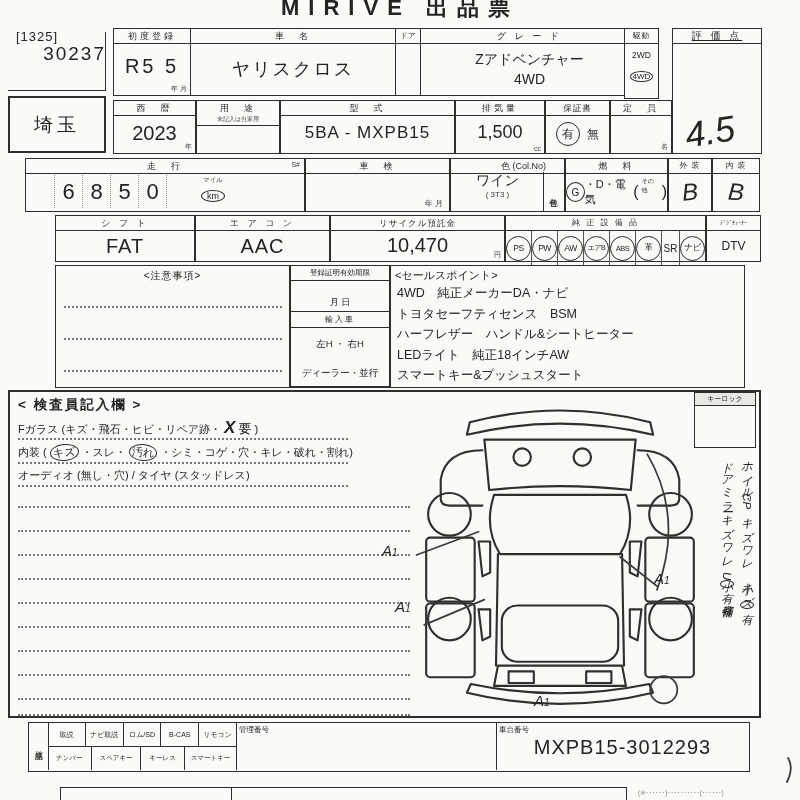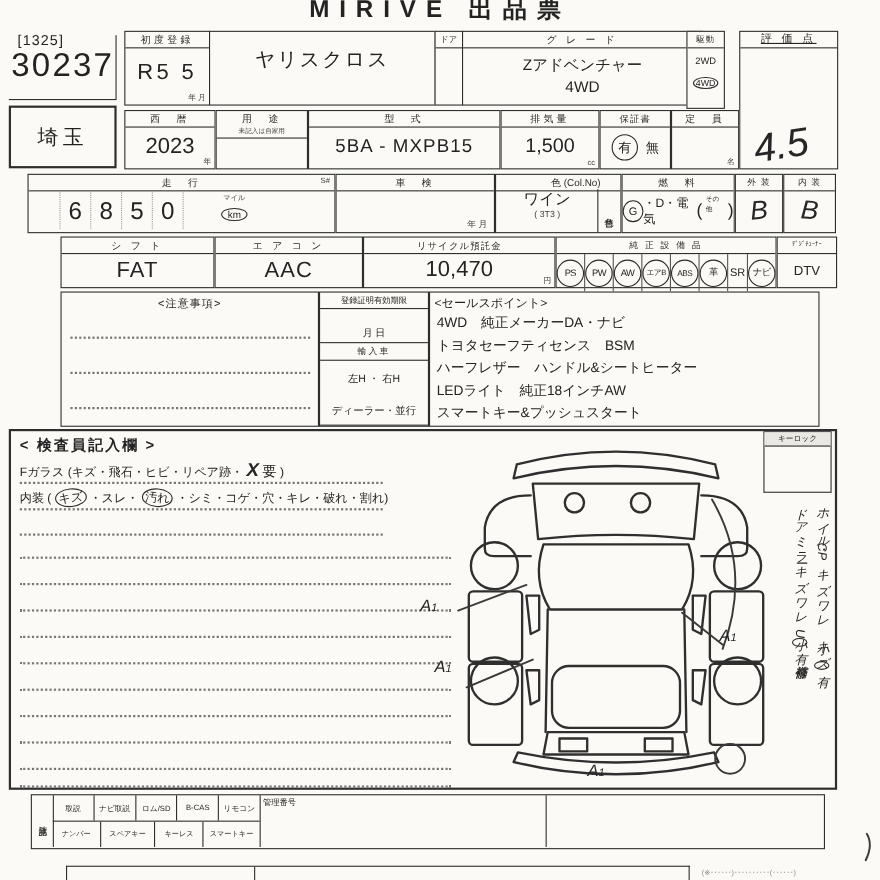--- a/index.html
+++ b/index.html
@@ -29,31 +29,32 @@
   .hstrk{stroke:#3a3a3a;stroke-width:1.8;fill:none;stroke-linecap:round;}
 </style>
 </head>
 <body>
 
 <div id="sheet">
 
   <div class="abs" style="left:0;top:-7px;width:800px;text-align:center;font-size:22px;font-weight:bold;letter-spacing:9px;">MIRIVE 出品票</div>
 
   <div class="abs" style="left:16px;top:29px;font-size:13px;letter-spacing:1px;">[1325]</div>
-  <div class="abs" style="left:8px;top:43px;width:98px;text-align:center;font-size:30px;letter-spacing:2px;">30237</div>
+  <div class="abs" style="left:8px;top:43px;width:98px;text-align:right;font-size:19px;letter-spacing:2px;">30237</div>
   <div class="abs" style="left:8px;top:90px;width:98px;border-bottom:1.6px solid #2e2e2e;"></div>
   <div class="abs" style="left:105px;top:32px;height:58px;border-left:1.6px solid #2e2e2e;"></div>
   <div class="bx cv" style="left:8px;top:96px;width:98px;height:57px;font-size:19px;letter-spacing:4px;border-width:2px;">埼玉</div>
 
   <div class="bx" style="left:113px;top:28px;width:78px;height:68px;">
     <div class="hd">初度登録</div>
     <div class="cv" style="height:44px;font-size:20px;letter-spacing:3px;">R5  5</div>
     <div class="tiny" style="right:3px;bottom:1px;">年   月</div>
   </div>
   <div class="bx" style="left:190px;top:28px;width:206px;height:68px;">
+    <div class="hd">車　名</div>
     <div class="cv" style="height:50px;font-size:18px;letter-spacing:2px;">ヤリスクロス</div>
   </div>
   <div class="bx" style="left:395px;top:28px;width:26px;height:68px;">
     <div class="hd" style="font-size:7.5px;letter-spacing:0;">ドア</div>
   </div>
   <div class="bx" style="left:420px;top:28px;width:219px;height:68px;">
     <div class="hd">グ レ ー ド</div>
     <div style="text-align:center;font-size:14px;line-height:20px;padding-top:5px;">
       <div>Zアドベンチャー</div>
       <div>4WD</div>
@@ -228,20 +229,21 @@
     </div>
     <div class="dot" style="left:8px;top:46px;width:330px;"></div>
     <div class="abs" style="left:8px;top:52px;font-size:11px;white-space:nowrap;">
       <span>内装 (</span>
       <span style="border:1.3px solid #2a2a2a;border-radius:50%;padding:0 2px;display:inline-block;transform:rotate(-5deg);">キズ</span>
       <span>・スレ・</span>
       <span style="border:1.3px solid #2a2a2a;border-radius:50%;padding:0 2px;display:inline-block;transform:rotate(4deg);">汚れ</span>
       <span>・シミ・コゲ・穴・キレ・破れ・割れ)</span>
     </div>
     <div class="dot" style="left:8px;top:70px;width:330px;"></div>
+    <div class="abs" style="left:8px;top:76px;font-size:11px;">オーディオ (無し・穴) / タイヤ (スタッドレス)</div>
     <div class="dot" style="left:8px;top:93px;width:330px;"></div>
 
     <div class="dot" style="left:8px;top:114px;width:392px;"></div>
     <div class="dot" style="left:8px;top:138px;width:392px;"></div>
     <div class="dot" style="left:8px;top:162px;width:392px;"></div>
     <div class="dot" style="left:8px;top:186px;width:392px;"></div>
     <div class="dot" style="left:8px;top:210px;width:392px;"></div>
     <div class="dot" style="left:8px;top:234px;width:392px;"></div>
     <div class="dot" style="left:8px;top:258px;width:392px;"></div>
     <div class="dot" style="left:8px;top:282px;width:392px;"></div>
@@ -325,20 +327,24 @@
       <div style="display:flex;height:23px;">
         <span class="cv" style="flex:1;border-right:1.2px solid #2e2e2e;font-size:6.5px;">ナンバー</span>
         <span class="cv" style="flex:1.15;border-right:1.2px solid #2e2e2e;font-size:6.5px;">スペアキー</span>
         <span class="cv" style="flex:1;border-right:1.2px solid #2e2e2e;font-size:6.5px;">キーレス</span>
         <span class="cv" style="flex:1.2;font-size:6.5px;">スマートキー</span>
       </div>
     </div>
     <div class="abs" style="left:207px;top:0;width:260px;height:47px;border-right:1.2px solid #2e2e2e;">
       <div style="font-size:7.5px;padding:2px 0 0 3px;">管理番号</div>
     </div>
+    <div class="abs" style="left:467px;top:0;width:253px;height:47px;">
+      <div style="font-size:7.5px;padding:2px 0 0 3px;">車台番号</div>
+      <div style="text-align:center;font-size:20px;letter-spacing:1px;margin-top:1px;">MXPB15-3012293</div>
+    </div>
   </div>
 
   <div class="abs" style="left:60px;top:787px;width:565px;height:13px;border:1.6px solid #2e2e2e;border-bottom:none;background:#fbfaf6;">
     <div class="abs" style="left:170px;top:0;height:13px;border-left:1.6px solid #2e2e2e;"></div>
   </div>
   <div class="abs" style="left:638px;top:789px;font-size:6.5px;color:#8a8a84;">(※･･････)･･････････(･･････)</div>
 
   <svg class="abs" style="left:784px;top:756px;" width="12" height="30" viewBox="0 0 12 30">
     <path d="M4,2 Q10,12 3,26" class="hstrk"></path>
   </svg>

